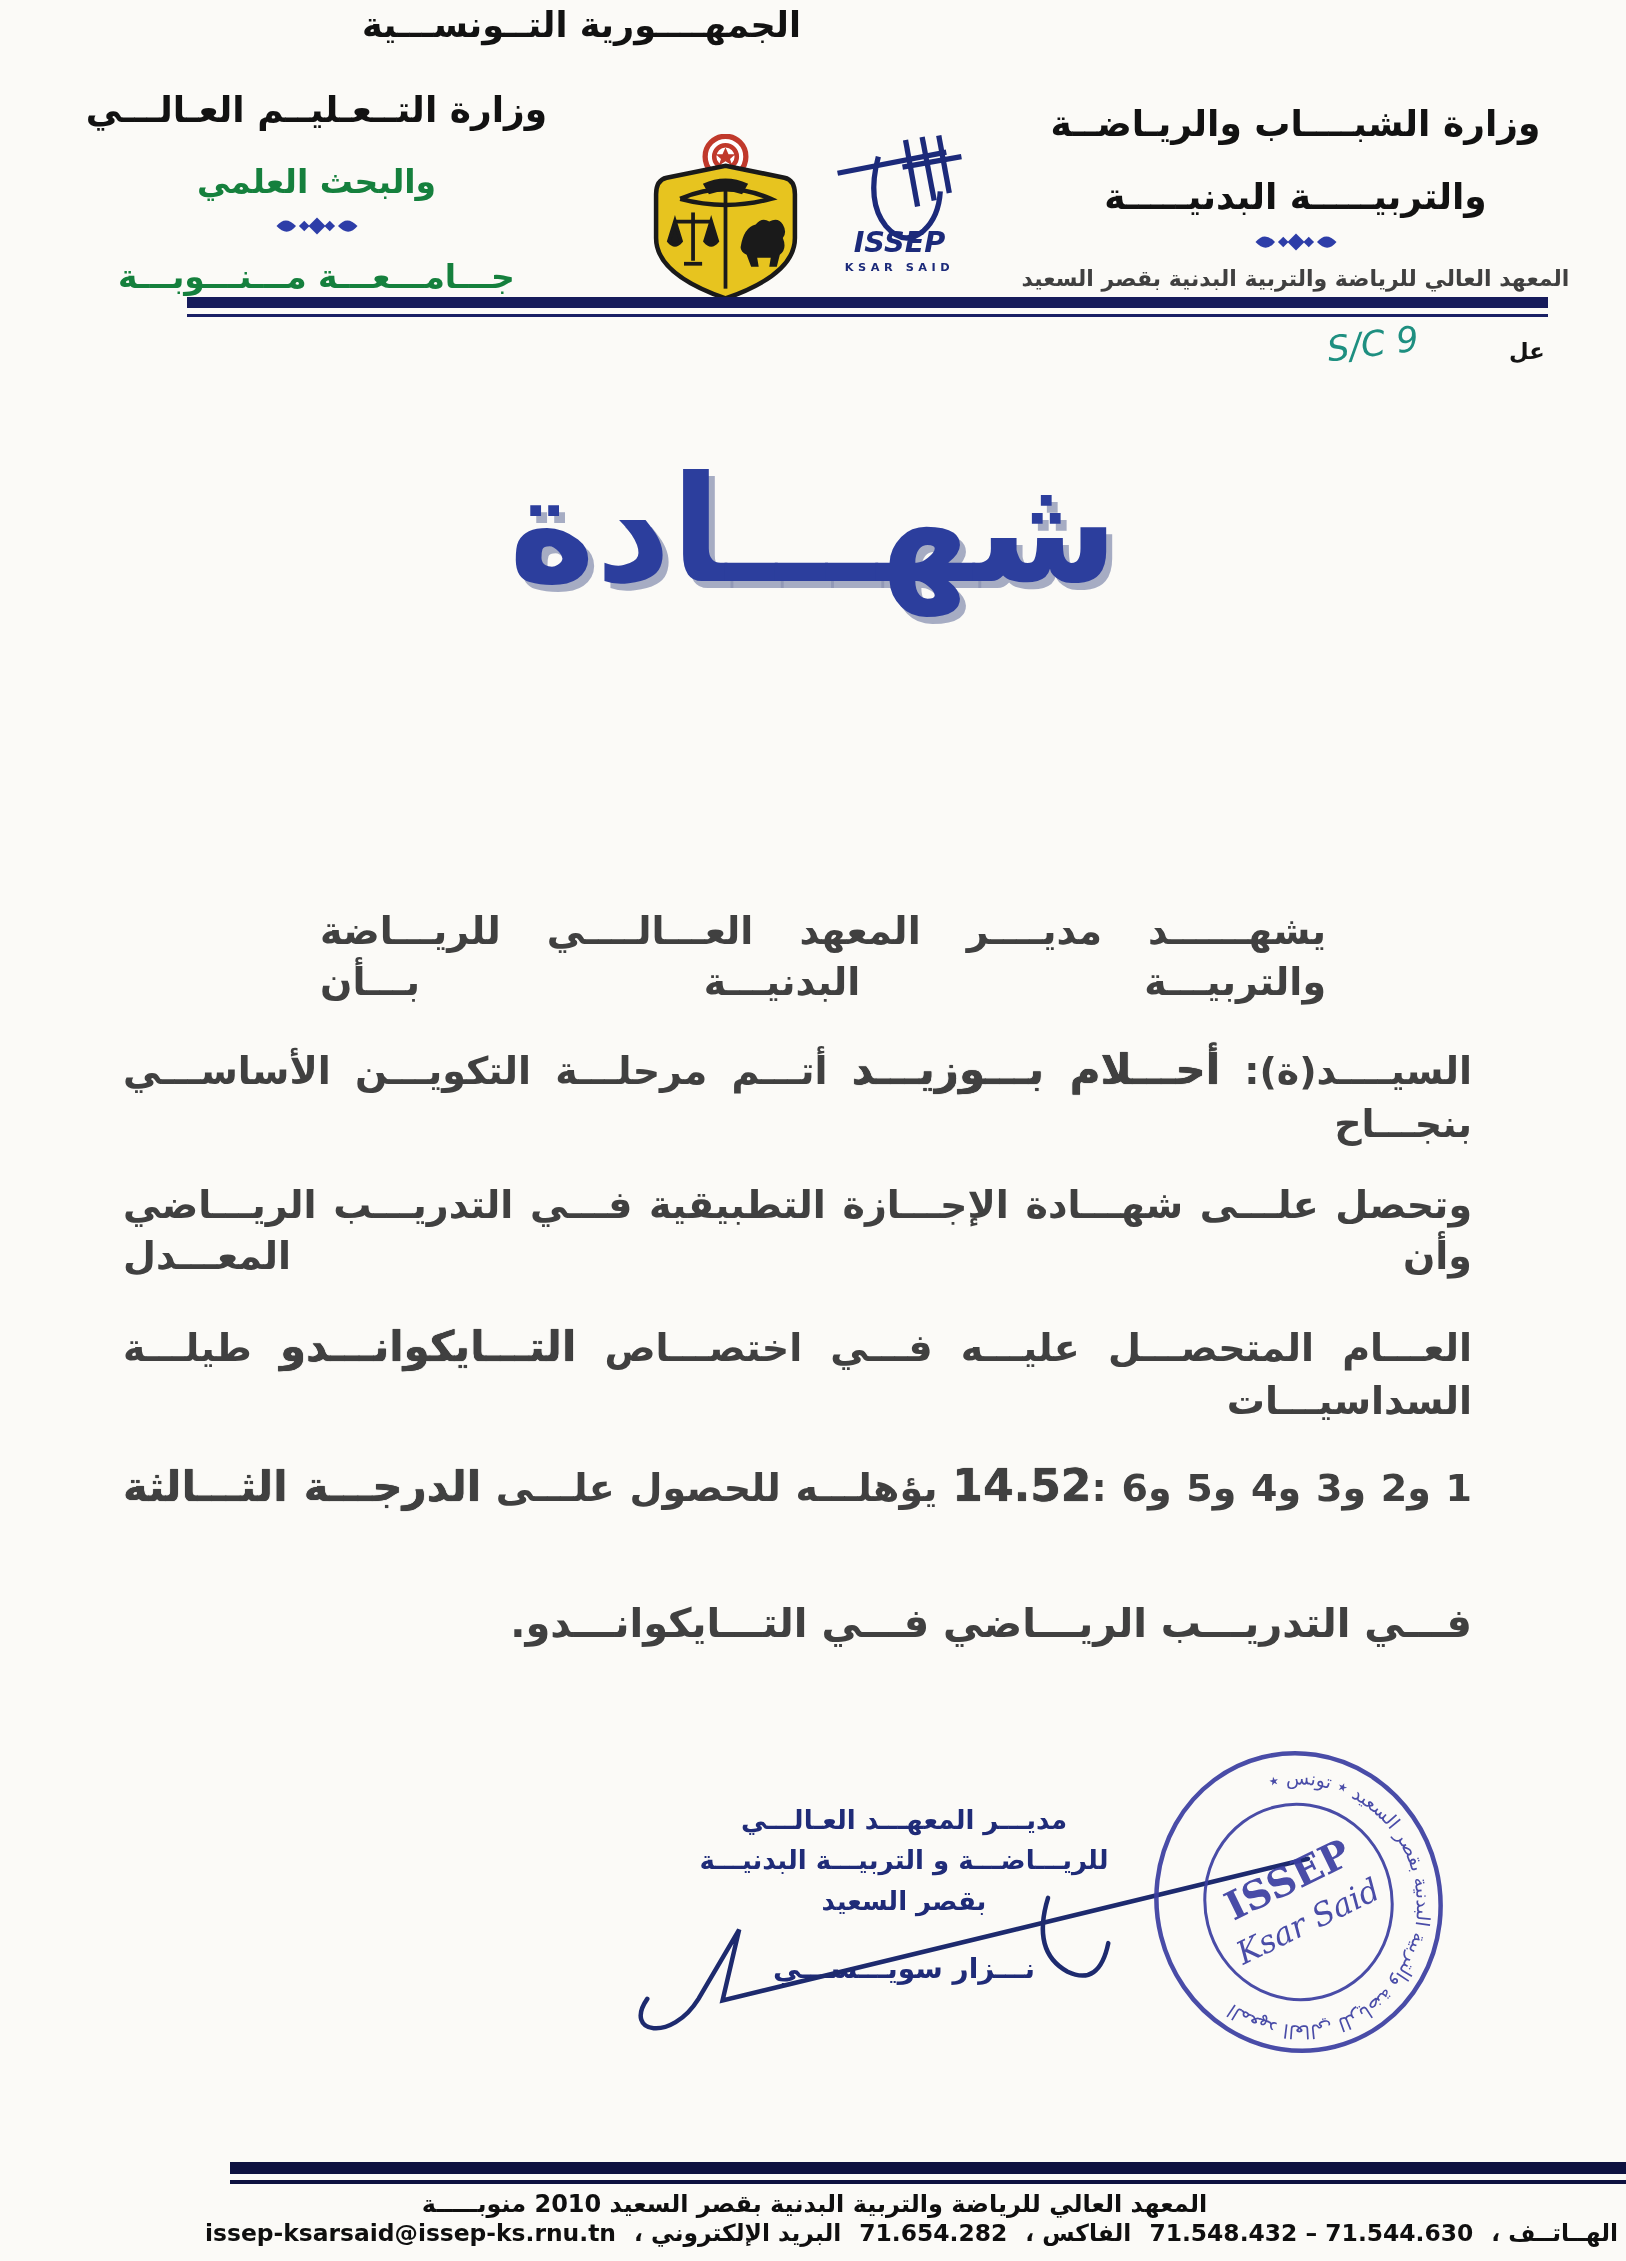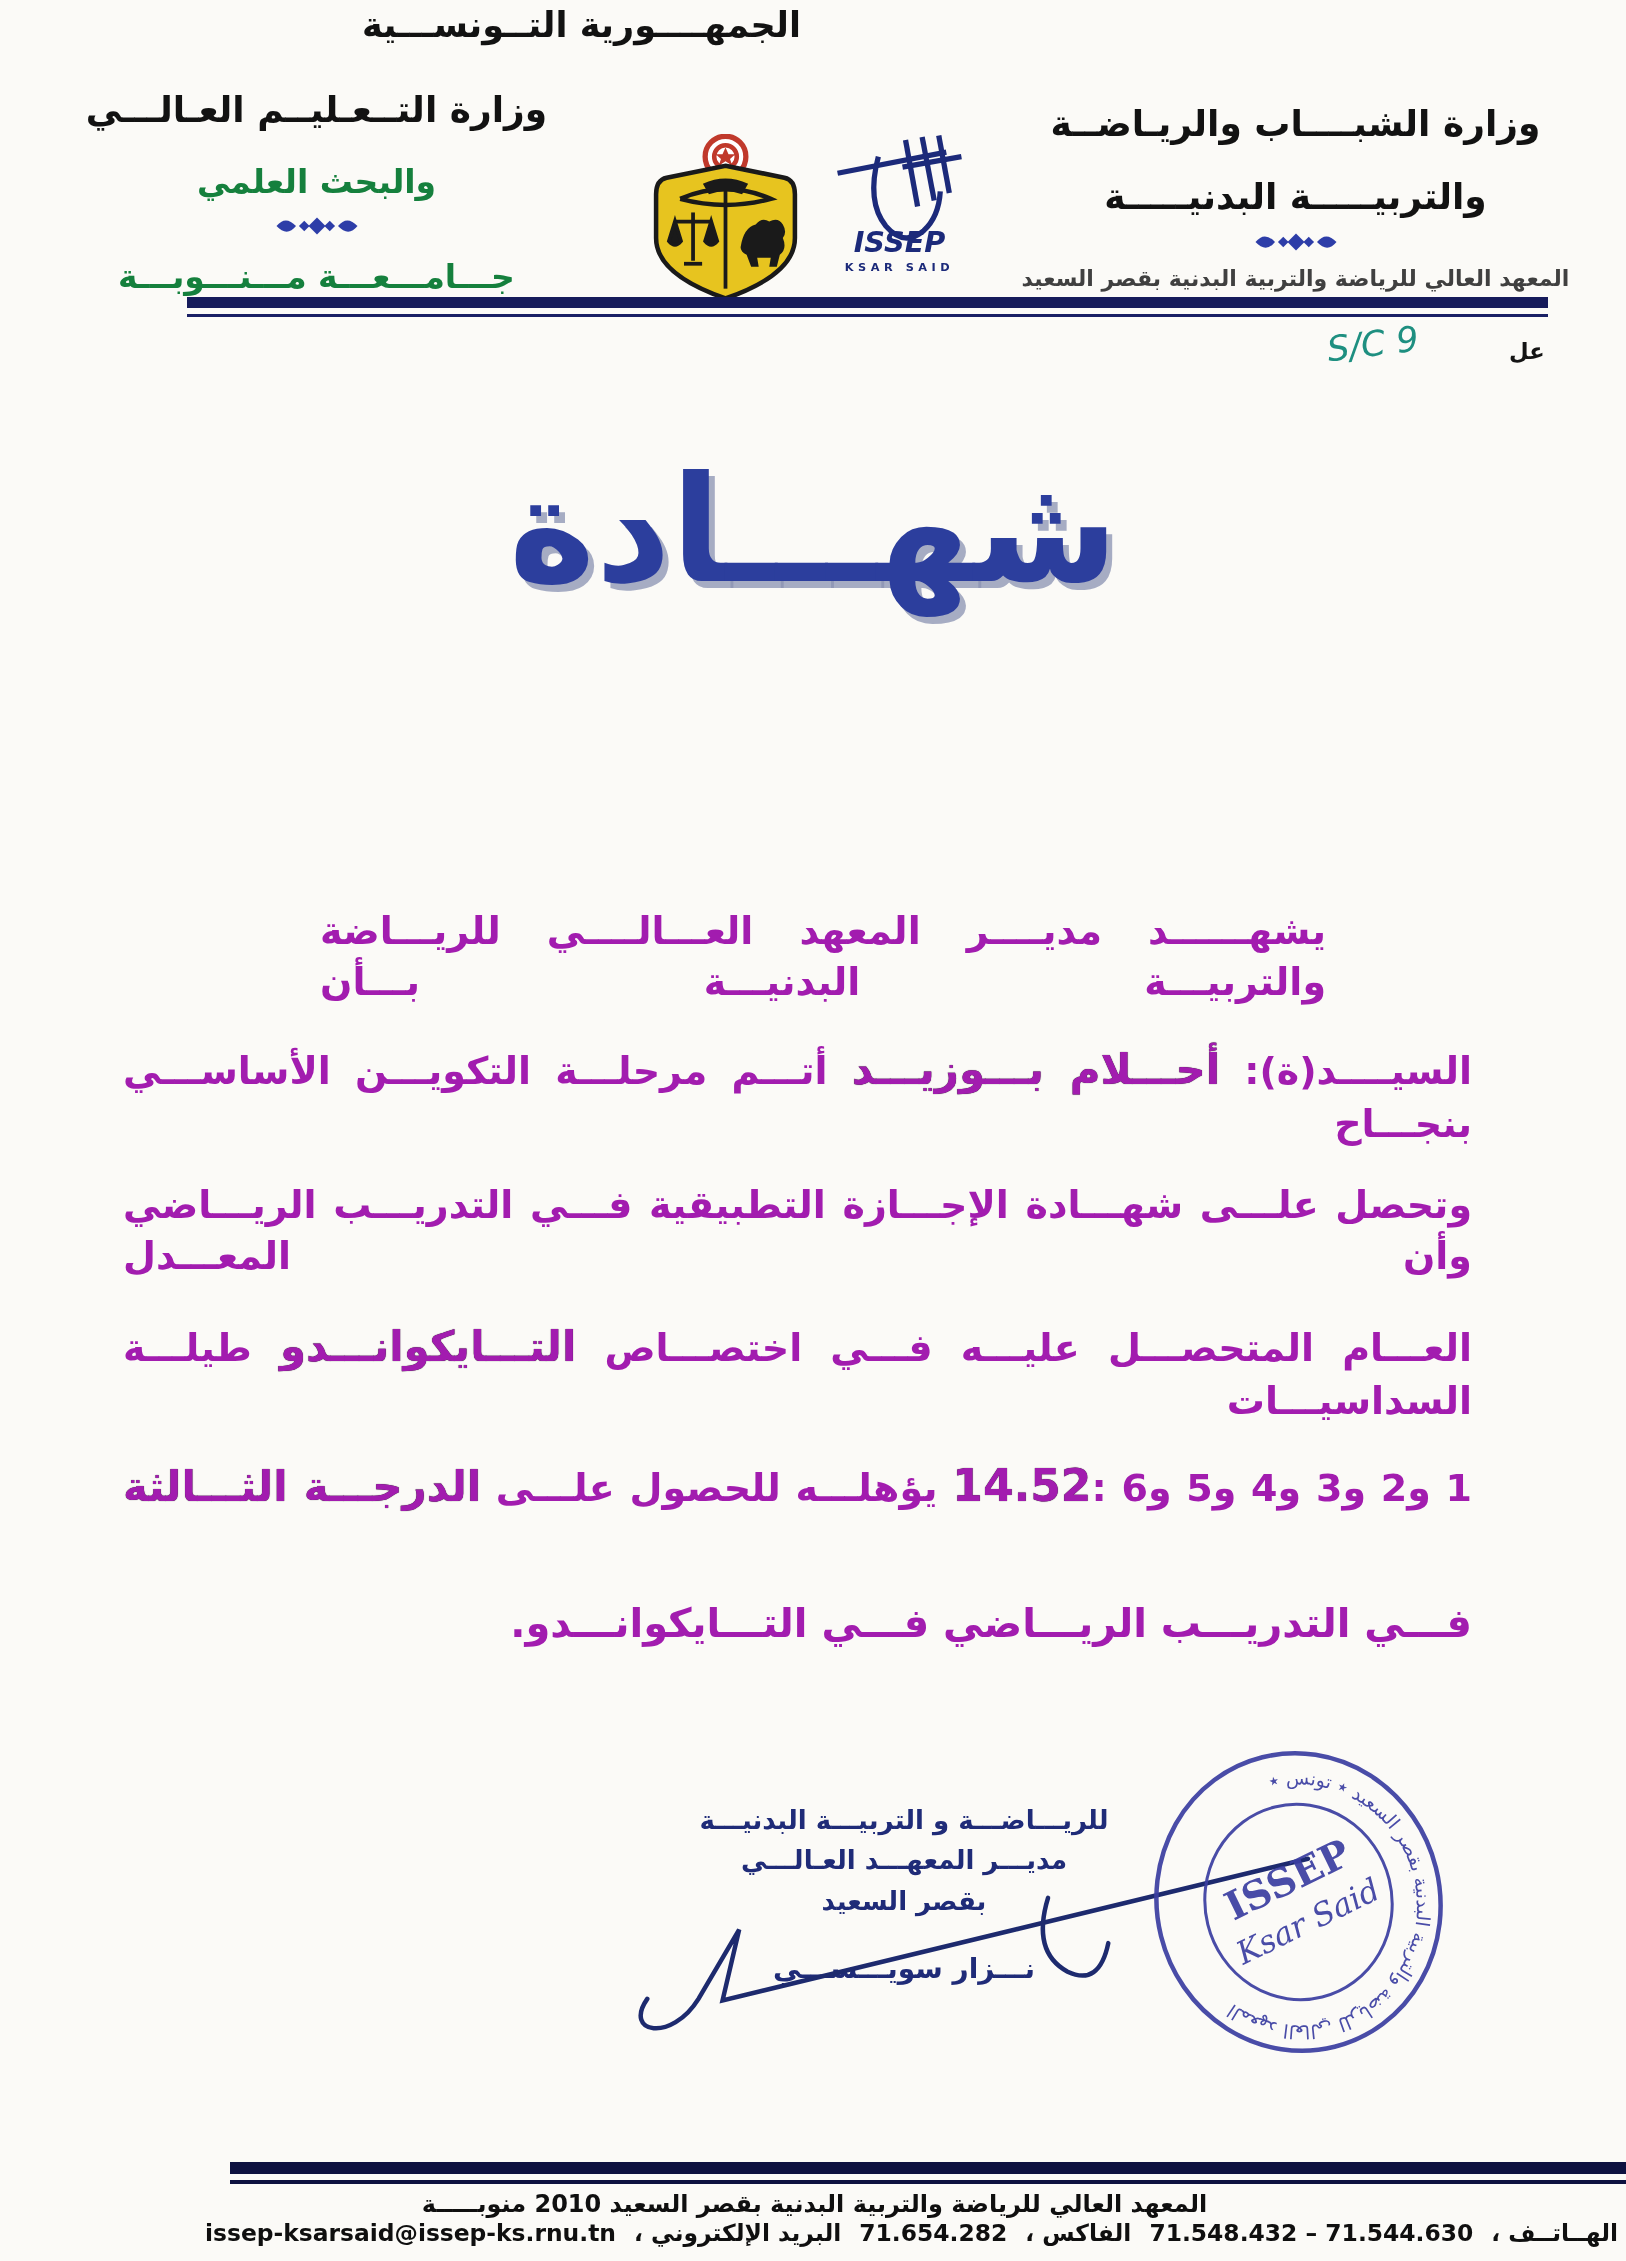--- a/index.html
+++ b/index.html
@@ -26,21 +26,21 @@
   .rule-bot-thin{left:230px;top:2180px;width:1397px;height:3.8px;background:#0d1140;}
   
   .handnote{position:absolute;top:324px;left:1327px;font-size:35px;font-style:italic;
     color:#1e8f80;transform:rotate(-7deg);font-family:"DejaVu Sans",sans-serif;}
   .smallmark{position:absolute;top:338px;left:1509px;font-size:22.6px;font-weight:bold;color:#141414;}
   
   .cert-title{position:absolute;top:445px;left:0;right:0;text-align:center;
     font-size:147px;font-weight:bold;color:#2c3e9d;
     text-shadow:6px 6.8px 0 rgba(138,146,178,0.75);direction:rtl;}
   
-  .bline{position:absolute;direction:rtl;font-size:38px;line-height:1.35;color:#a21caf;
+  .bline{position:absolute;direction:rtl;font-size:38px;line-height:1.35;color:#404040;
     text-align:justify;text-align-last:justify;font-weight:bold;}
   .bl1{top:906px;right:301px;width:1006px;}
   .bl2{top:1042px;right:155px;width:1349px;}
   .bl3{top:1180px;right:155px;width:1349px;}
   .bl4{top:1319px;right:155px;width:1349px;}
   .bl5{top:1456px;right:155px;width:1349px;}
   .bl6{top:1596px;right:155px;width:1131px;text-align:right;text-align-last:right;font-size:40px;}
   .xbold{font-weight:bold;font-size:42px;text-shadow:0 0 0.8px #000;}
   .avg{font-size:44px;font-weight:bold;text-shadow:0 0 0.8px #000;}
   
@@ -143,22 +143,22 @@
 
   <div class="bline bl3">وتحصل علـــى شهـــادة الإجـــازة التطبيقية فـــي التدريـــب الريـــاضي وأن المعـــدل</div>
 
   <div class="bline bl4"><span>العـــام المتحصـــل عليـــه فـــي اختصـــاص </span><span class="xbold">التـــايكوانـــدو</span><span> طيلـــة السداسيـــات</span></div>
 
   <div class="bline bl5"><span>1 و2 و3 و4 و5 و6 ‏:</span><span class="avg">14.52</span><span> يؤهلـــه للحصول علـــى </span><span class="xbold">الدرجـــة الثـــالثة</span></div>
 
   <div class="bline bl6">فـــي التدريـــب الريـــاضي فـــي التـــايكوانـــدو.</div>
 
   <div class="sig-block">
+    <div>مديـــر المعهـــد العـالـــي</div>
     <div>للريـــاضـــة و التربيـــة البدنيـــة</div>
-    <div>مديـــر المعهـــد العـالـــي</div>
     <div>بقصر السعيد</div>
     <div class="sig-name">نـــزار سويـــســـي</div>
   </div>
 
   <div class="sig-stroke">
     <svg width="716" height="226" viewBox="0 0 950 300">
       <g stroke="#1d2a6e" stroke-width="6" fill="none" stroke-linecap="round">
         <path d="M28,252 C-4,298 60,310 96,252 L150,160 L128,254 L905,66"></path>
         <path d="M560,118 q-22,72 26,98 q42,20 54,-38"></path>
       </g>

